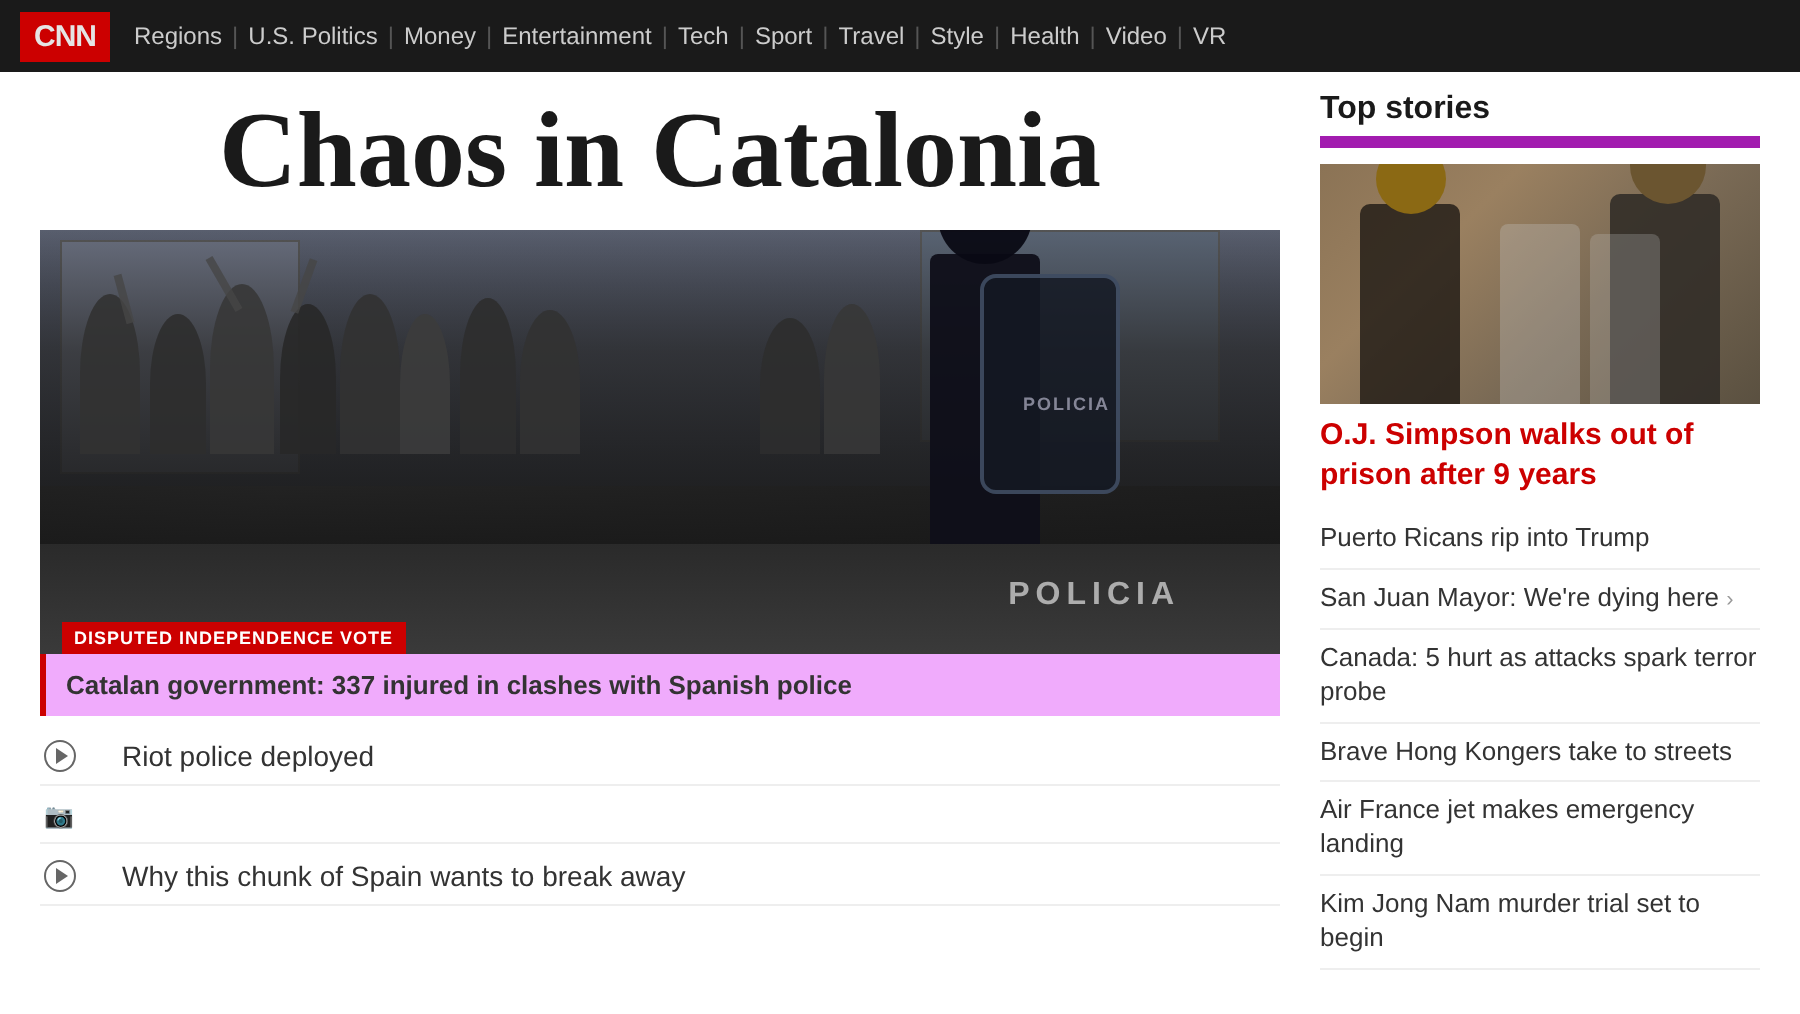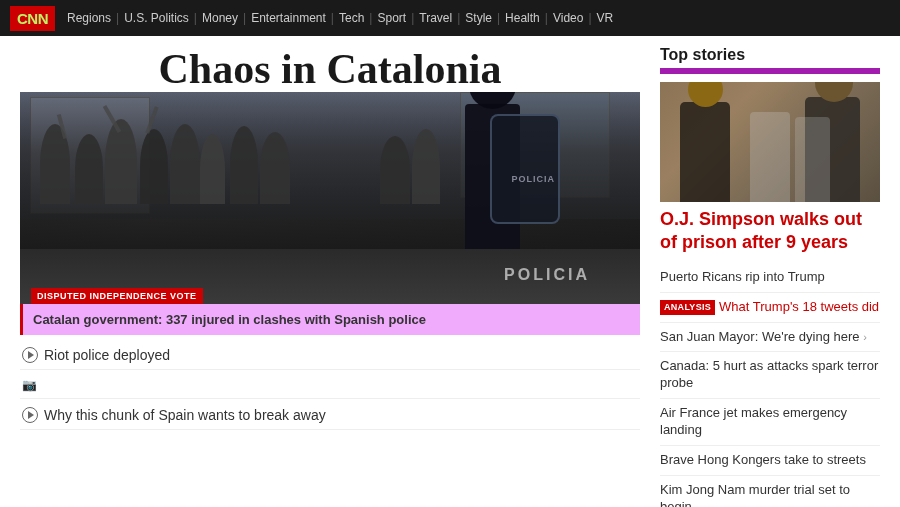--- a/index.html
+++ b/index.html
@@ -9,21 +9,21 @@
     #top-nav {
       background: #1a1a1a;
       height: 36px;
       display: flex;
       align-items: center;
       padding: 0 10px;
       gap: 0;
     }
     #cnn-logo {
       background: #cc0000;
-      color: #bef264;
+      color: #e5e5e5;
       font-weight: 900;
       font-size: 15px;
       padding: 4px 7px;
       margin-right: 12px;
       letter-spacing: -0.5px;
       flex-shrink: 0;
     }
     #nav-links {
       display: flex;
       align-items: center;
@@ -63,24 +63,25 @@
       gap: 20px;
       background: #fff;
     }
 
     
     #article-area {
       flex: 1;
       min-width: 0;
     }
     #headline {
-      font-size: 42px;
+      font-size: 54px;
       font-weight: 900;
       color: #1a1a1a;
       text-align: center;
+      margin-bottom: 10px;
       line-height: 1.1;
       font-family: Georgia, serif;
     }
 
     
     #main-image-container {
       position: relative;
       width: 100%;
       height: 212px;
       background: #333;
@@ -115,21 +116,21 @@
     
     #sub-links {
       margin-top: 6px;
       display: flex;
       flex-direction: column;
       gap: 2px;
     }
     .sub-link-item {
       display: flex;
       align-items: center;
-      gap: 6px;
+      gap: 23px;
       padding: 6px 2px;
       font-size: 14px;
       color: #333;
       border-bottom: 1px solid #eee;
       cursor: pointer;
     }
     .play-icon {
       width: 16px;
       height: 16px;
       border-radius: 50%;
@@ -167,21 +168,21 @@
     }
     #top-story-image {
       width: 100%;
       height: 120px;
       background: linear-gradient(135deg, #8B7355 0%, #A0896A 40%, #6B5E4C 60%, #4a4a3a 100%);
       margin-bottom: 6px;
       position: relative;
       overflow: hidden;
     }
     #oj-story-title {
-      font-size: 18px;
+      font-size: 15px;
       font-weight: 700;
       color: #cc0000;
       margin-bottom: 8px;
       line-height: 1.3;
       cursor: pointer;
     }
 
     .story-item {
       padding: 6px 0;
       font-size: 13px;
@@ -322,34 +323,30 @@
       </div>
     </div>
 
     <div id="oj-story-title">O.J. Simpson walks out of prison after 9 years</div>
 
     <div id="stories-list">
 
 
       <div class="story-item">Puerto Ricans rip into Trump</div>
 
-      <div class="story-item analysis-tag">
-        <span class="tag-analysis">ANALYSIS</span>
-        <span class="analysis-text">What Trump's 18 tweets did</span>
-      </div>
 
       <div class="story-item">
         San Juan Mayor: We're dying here
         <span class="chevron-right"> ›</span>
       </div>
 
       <div class="story-item">Canada: 5 hurt as attacks spark terror probe</div>
 
+      <div class="story-item">Brave Hong Kongers take to streets</div>
+
       <div class="story-item">Air France jet makes emergency landing</div>
-
-      <div class="story-item">Brave Hong Kongers take to streets</div>
 
       <div class="story-item">Kim Jong Nam murder trial set to begin</div>
 
     </div>
   </div>
 
 </div>
 
 </body></html>

